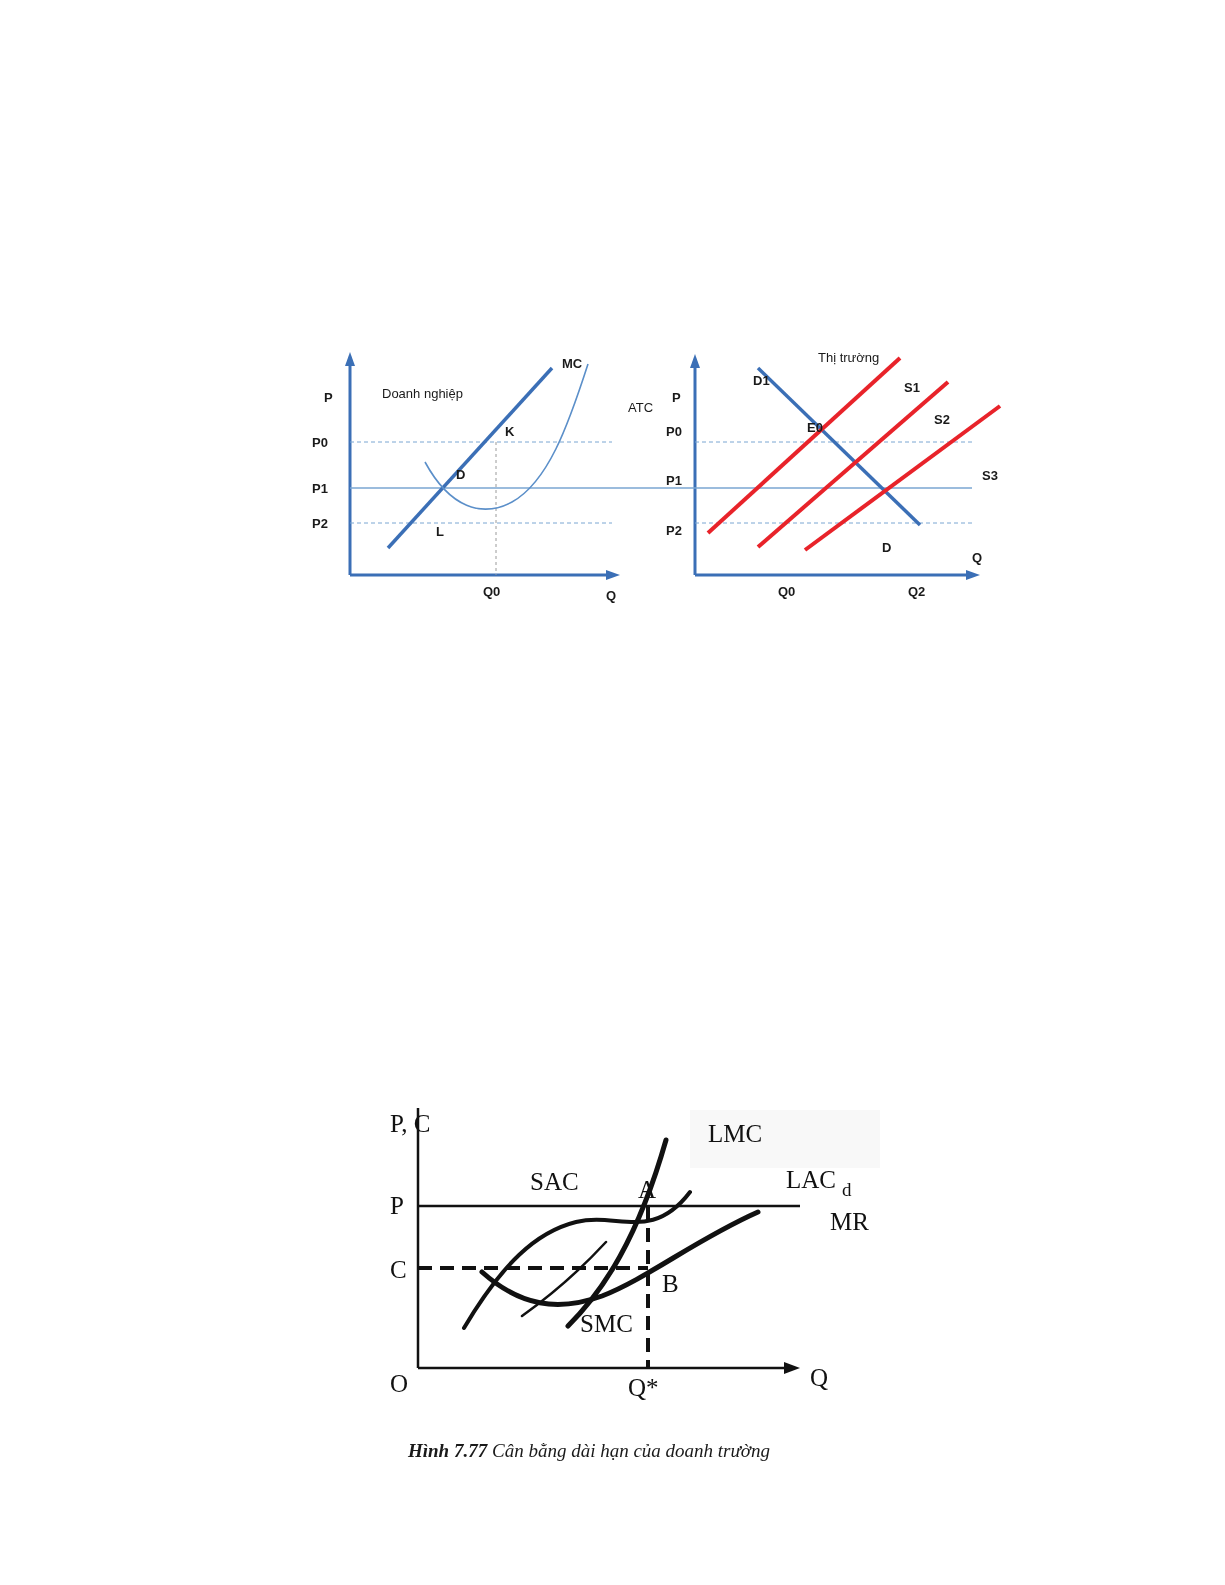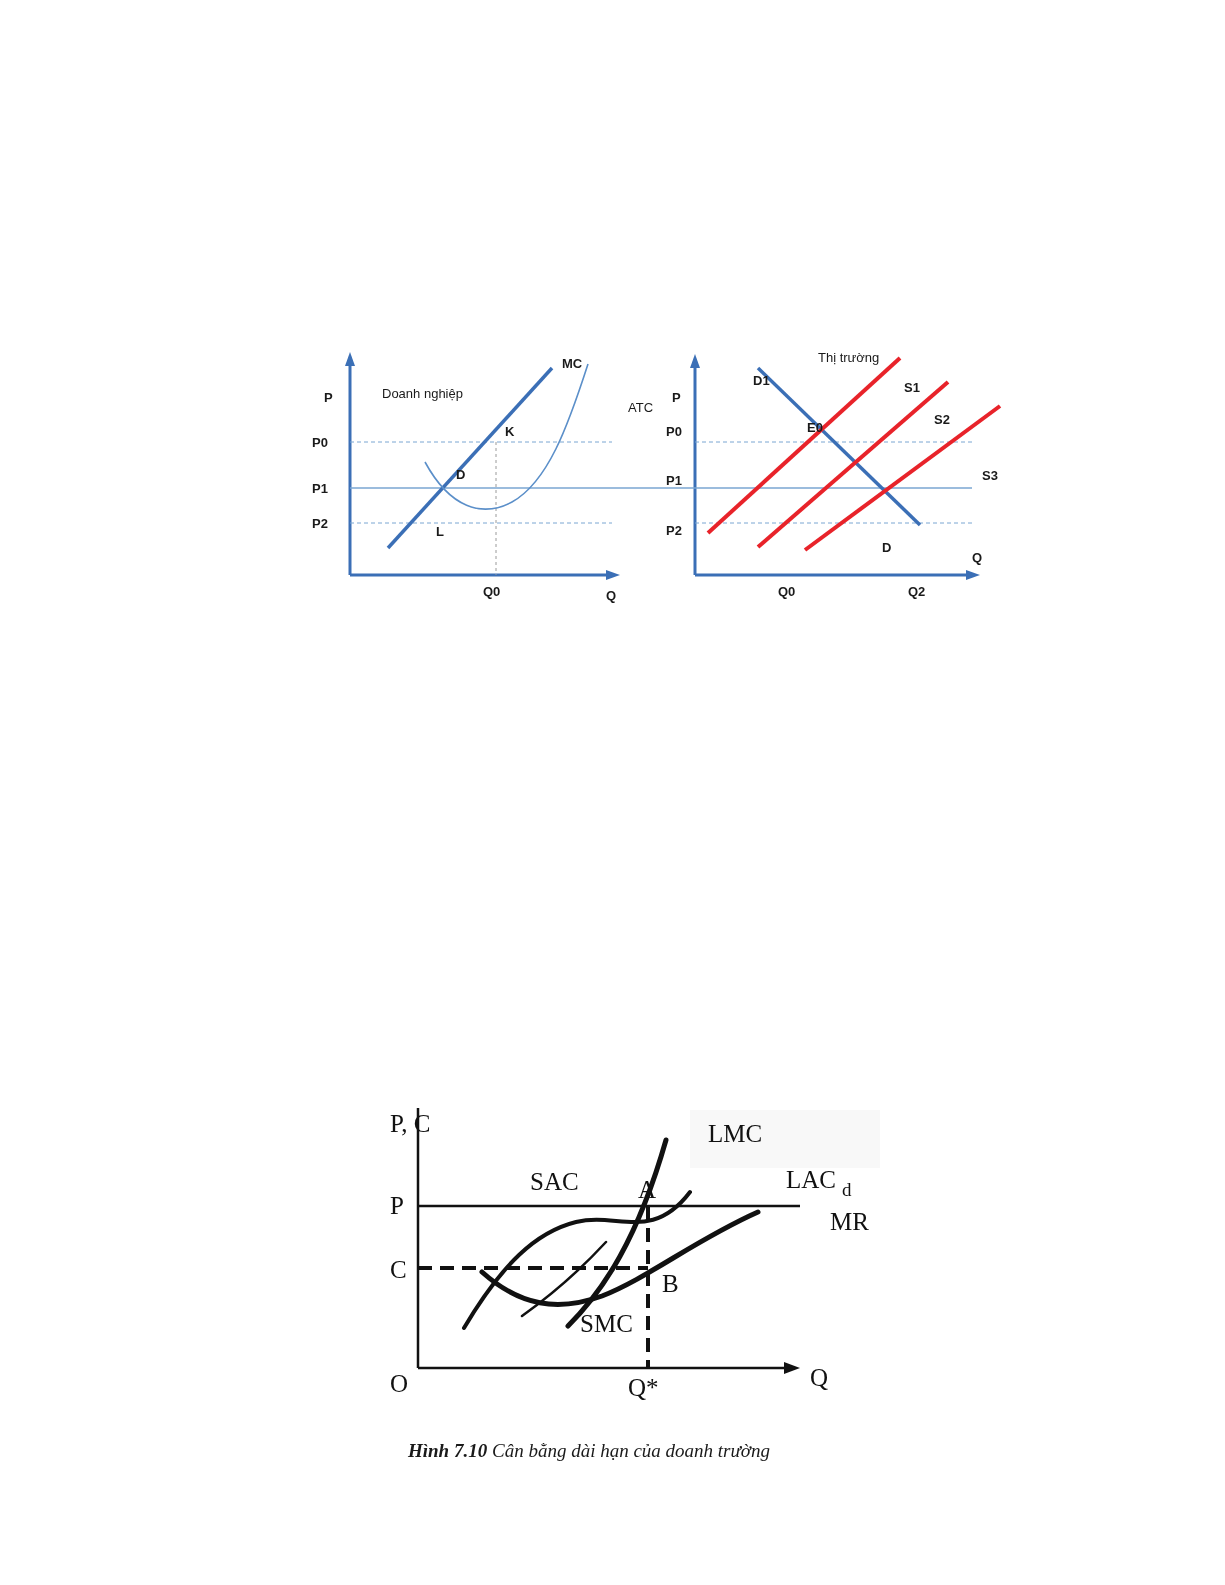--- a/index.html
+++ b/index.html
@@ -189,16 +189,16 @@
       <text class="lbl-bot" x="318" y="42">LMC</text>
       <text class="lbl-bot" x="396" y="88">LAC</text>
       <text class="lbl-bot-small" x="452" y="96">d</text>
       <text class="lbl-bot" x="440" y="130">MR</text>
       <text class="lbl-bot" x="248" y="98">A</text>
       <text class="lbl-bot" x="272" y="192">B</text>
     </svg>
   </div>
 
   <div class="caption">
-    <b>Hình 7.10</b><span> Cân bằng dài hạn của doanh trường</span>
+    <b>Hình 7.77</b><span> Cân bằng dài hạn của doanh trường</span>
   </div>
 
 </div>
 
 </body></html>

